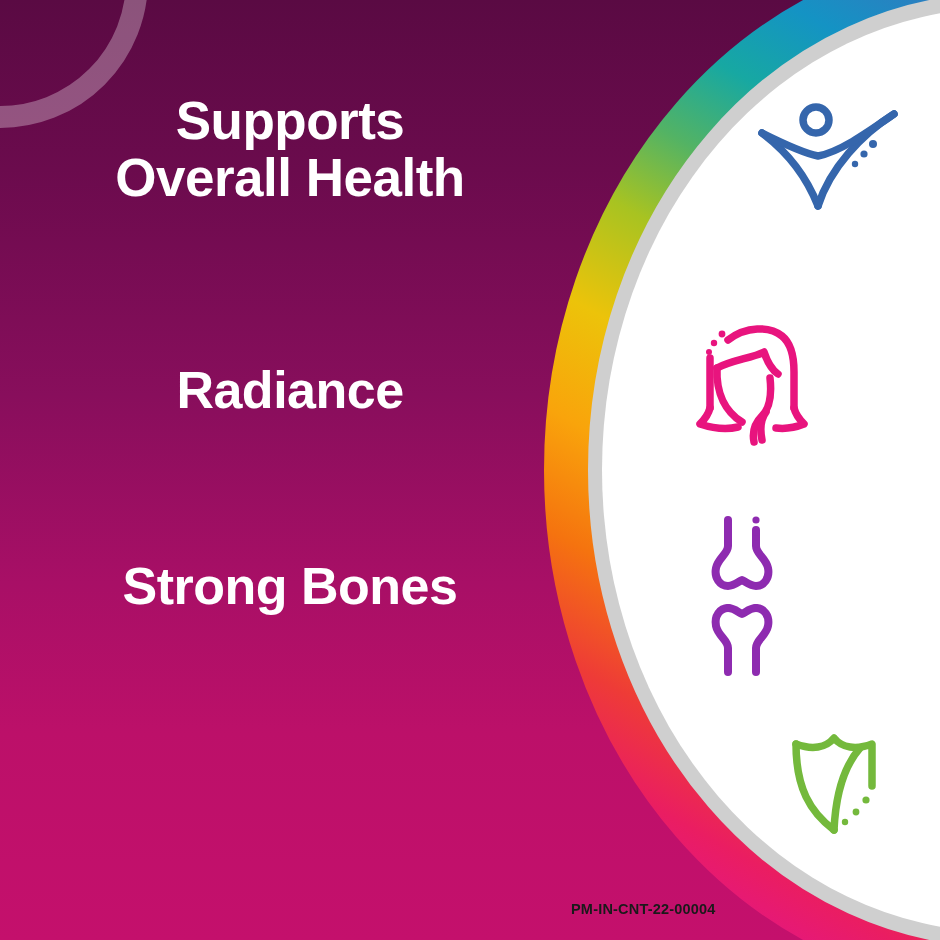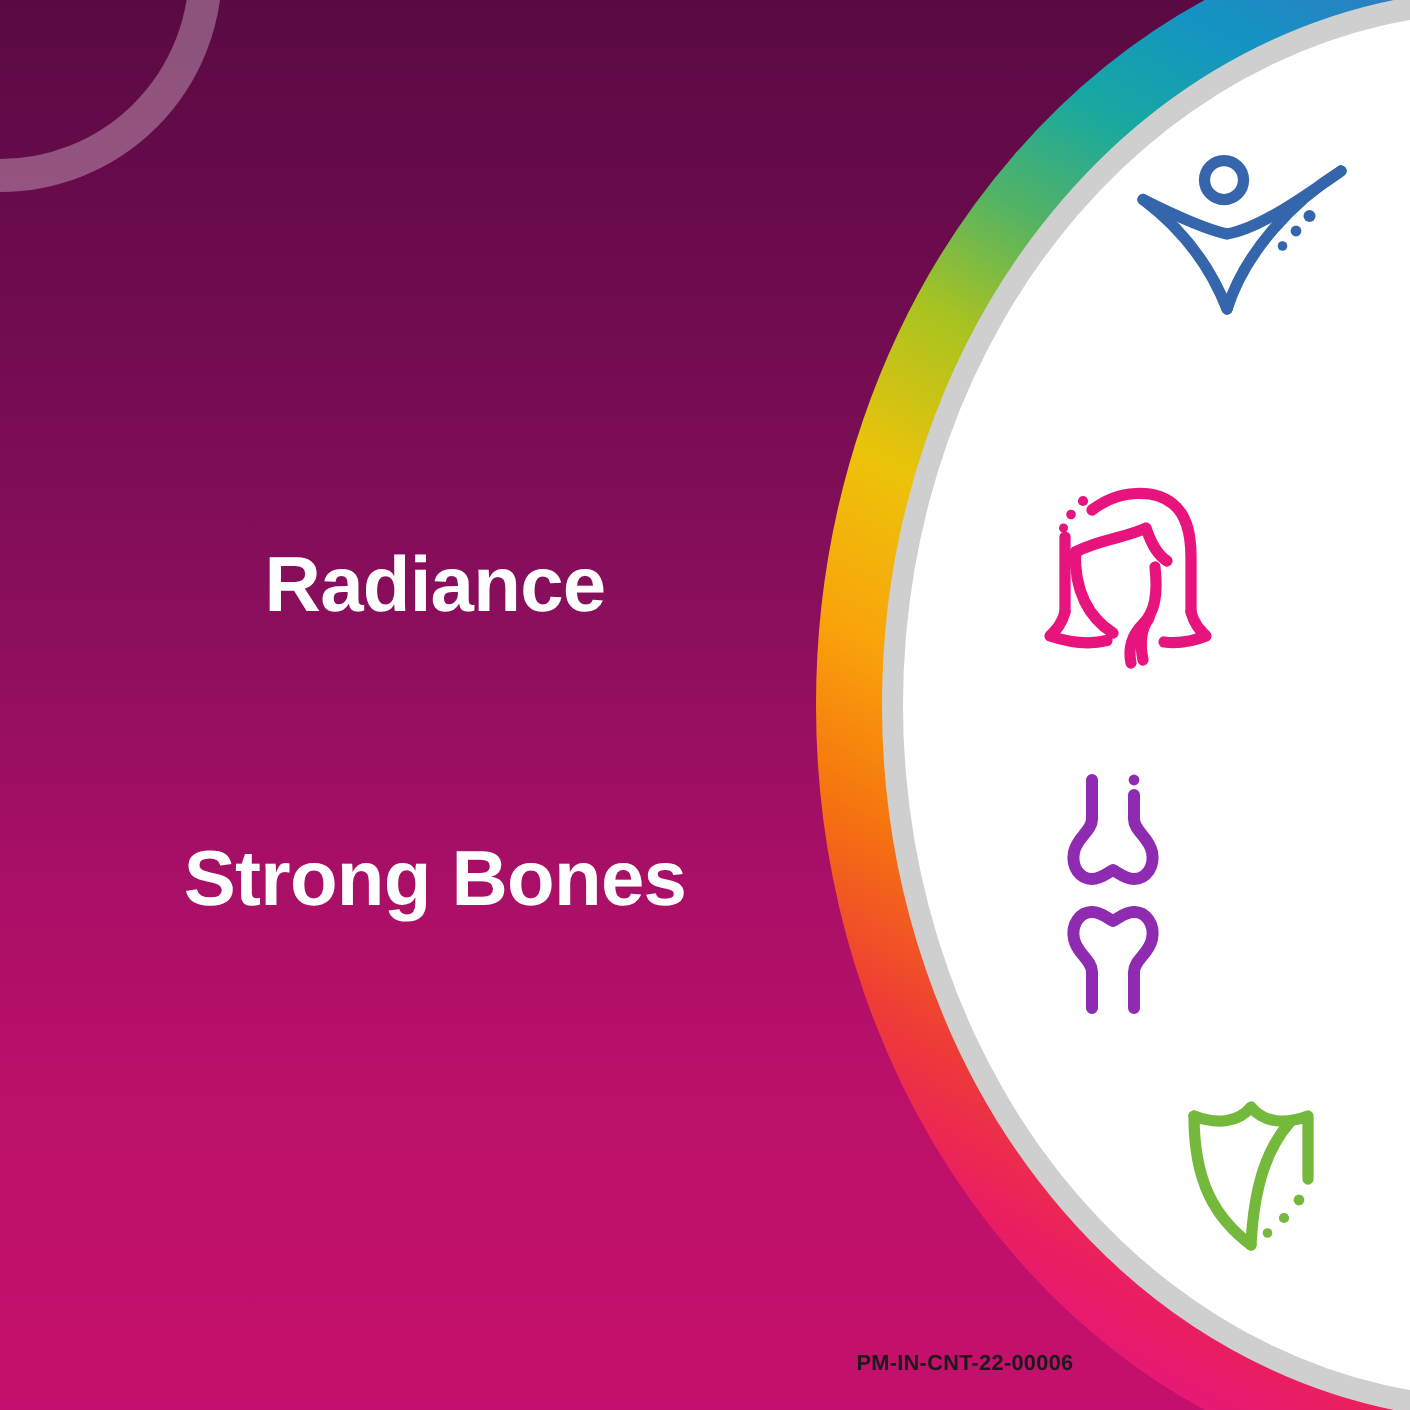--- a/index.html
+++ b/index.html
@@ -139,20 +139,22 @@
     <g>
       <ellipse cx="1000" cy="470" rx="404" ry="469" fill="none" stroke="#cfcfcf" stroke-width="16"></ellipse>
     </g>
 
     <g>
       <ellipse cx="1000" cy="470" rx="398" ry="462" fill="#ffffff"></ellipse>
     </g>
   </svg>
 
   <div class="headings">
+    <div class="heading h-supports">Supports
+Overall Health</div>
     <div class="heading h-bones">Strong Bones</div>
     <div class="heading h-radiance">Radiance</div>
   </div>
 
   <svg class="icon icon-health" viewBox="0 0 146 128" aria-hidden="true">
     <g fill="none" stroke="#3566ac" stroke-width="7.5" stroke-linecap="round" stroke-linejoin="round">
       <circle cx="60" cy="24" r="13"></circle>
       <path d="M6 37 C26 52 48 74 62 110"></path>
       <path d="M62 110 C74 72 106 38 138 18"></path>
       <path d="M6 37 C30 49 48 57 62 60 C84 56 112 36 138 18"></path>
@@ -203,15 +205,15 @@
       <path d="M8 14 C8 58 22 82 46 100"></path>
       <path d="M72 18 C58 34 48 58 46 100"></path>
     </g>
     <g fill="#74b93c">
       <circle cx="78" cy="70" r="3.6"></circle>
       <circle cx="68" cy="82" r="3.4"></circle>
       <circle cx="57" cy="92" r="3.2"></circle>
     </g>
   </svg>
 
-  <div class="code">PM-IN-CNT-22-00006</div>
+  <div class="code">PM-IN-CNT-22-00004</div>
 
 </div>
 
 </body></html>

